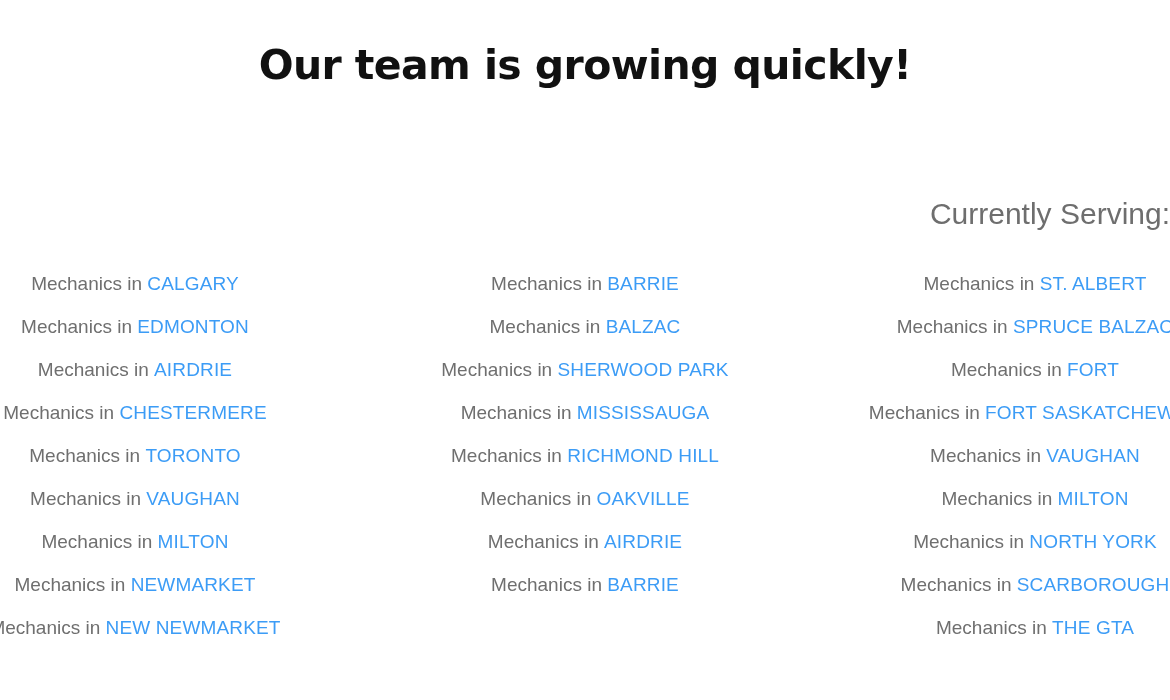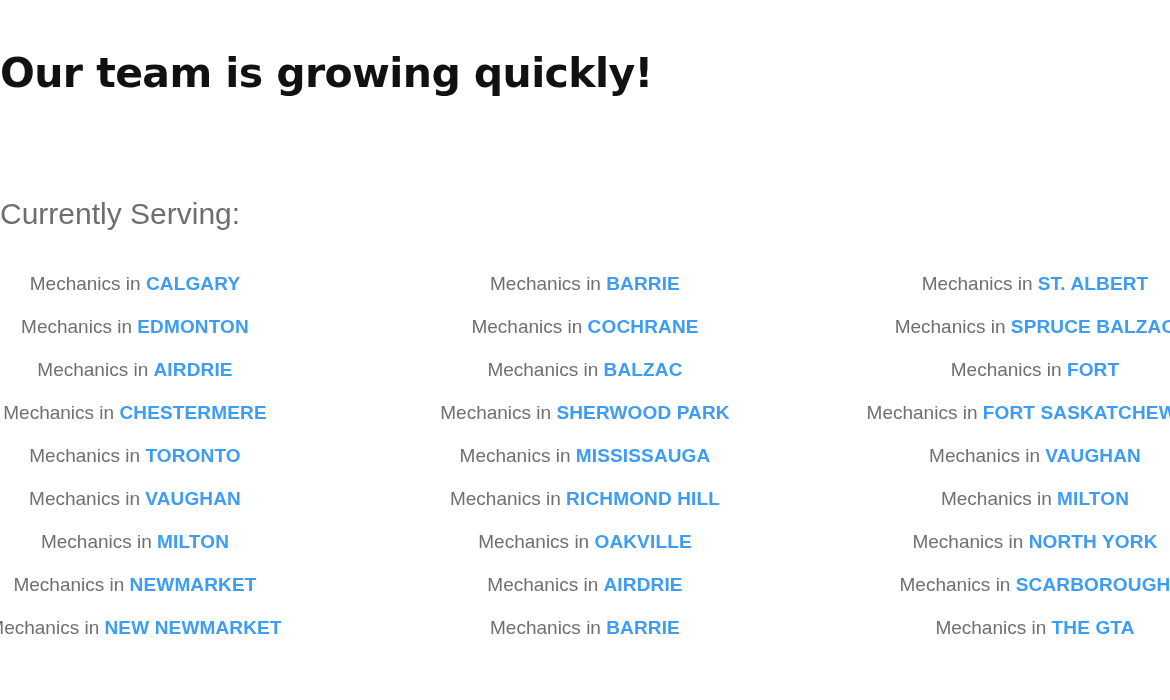--- a/index.html
+++ b/index.html
@@ -19,38 +19,39 @@
     position: relative;
     width: 1170px;
     height: 700px;
     background: #ffffff;
     overflow: hidden;
   }
 
   
   .page-title {
     position: absolute;
-    top: 22px;
+    top: 14px;
     left: 0;
     width: 1170px;
+    text-align: center;
     font-family: "DejaVu Sans", "Liberation Sans", sans-serif;
     font-size: 41px;
     font-weight: 700;
     letter-spacing: -0.6px;
     color: #111111;
     line-height: 1.18;
     white-space: nowrap;
   }
 
   .section-subtitle {
     position: absolute;
     top: 170px;
     left: 0;
     width: 1170px;
-    text-align: left;
+    text-align: right;
     font-family: "Liberation Sans", sans-serif;
     font-size: 30px;
     font-weight: 400;
     color: #6e6e6e;
     line-height: 1.25;
     white-space: nowrap;
   }
 
   
   
@@ -76,21 +77,21 @@
     line-height: 43px;
     text-align: center;
     font-family: "Liberation Sans", sans-serif;
     font-size: 19px;
     font-weight: 400;
     color: #6f6f6f;
     white-space: nowrap;
   }
 
   .service-item .city {
-    font-weight: 700;
+    font-weight: 400;
     color: #3c9cf6;
     letter-spacing: 0.15px;
   }
 </style>
 </head>
 <body>
 
 <div class="page">
 
   <h1 class="page-title">Our team is growing quickly!</h1>
@@ -138,24 +139,20 @@
       </div>
     </div>
 
     <div class="service-column">
       <div class="service-item">
         <span>Mechanics in</span>
         <span class="city">BARRIE</span>
       </div>
       <div class="service-item">
         <span>Mechanics in</span>
-        <span class="city">COCHRANE</span>
-      </div>
-      <div class="service-item">
-        <span>Mechanics in</span>
         <span class="city">BALZAC</span>
       </div>
       <div class="service-item">
         <span>Mechanics in</span>
         <span class="city">SHERWOOD PARK</span>
       </div>
       <div class="service-item">
         <span>Mechanics in</span>
         <span class="city">MISSISSAUGA</span>
       </div>

